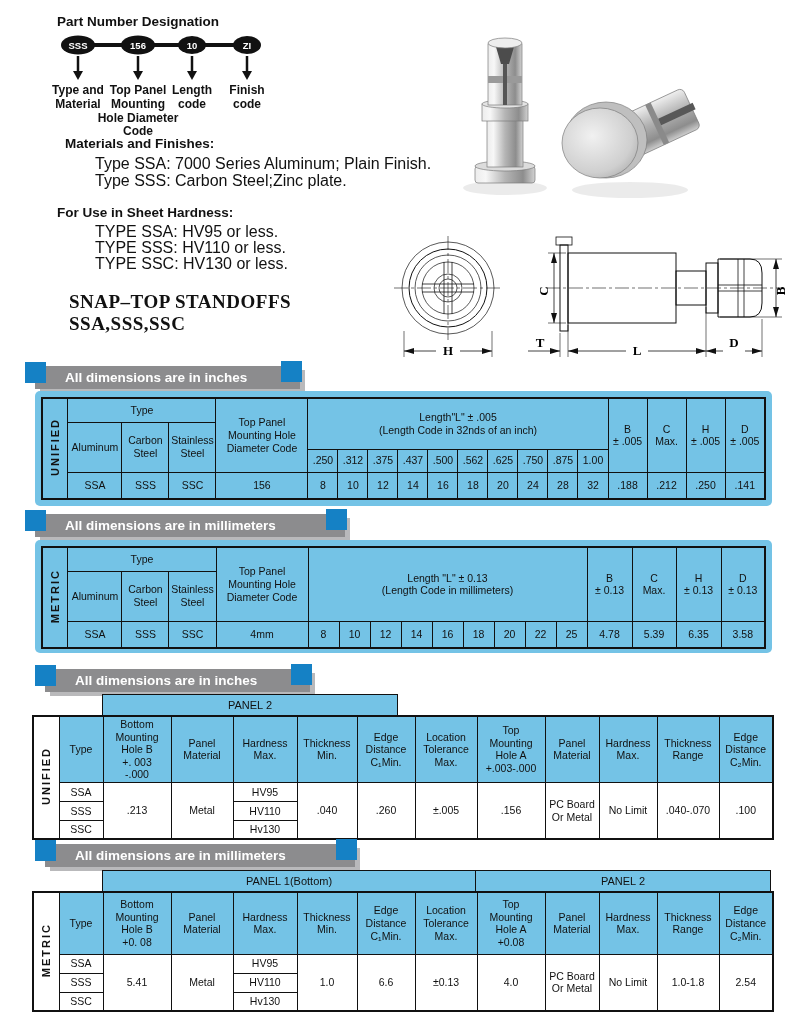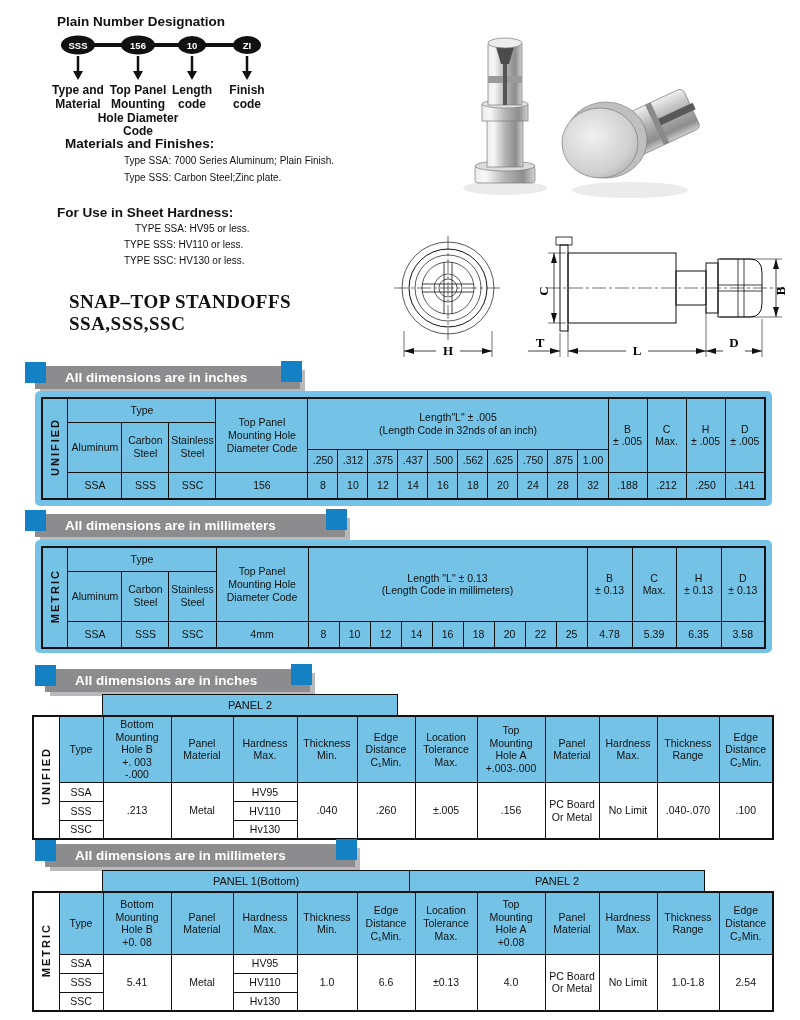--- a/index.html
+++ b/index.html
@@ -1,21 +1,21 @@
 <!DOCTYPE html>
 <html><head>
 <meta charset="utf-8">
 <style>
   * { box-sizing: border-box; margin: 0; padding: 0; }
   body { background: #e8e8e8; font-family: "Liberation Sans", sans-serif; }
   .page { position: relative; width: 800px; height: 1020px; background: #ffffff; margin: 0 auto; overflow: hidden; color: #111; }
 
   .abs { position: absolute; }
   .h1 { font-size: 13.5px; font-weight: bold; }
-  .bodyline { font-size: 10px; white-space: pre-line; margin-left: 29px; }
+  .bodyline { font-size: 16px; white-space: pre-line; }
 
   
   .pn-label { position: absolute; width: 92px; text-align: center; font-size: 12px; font-weight: bold; line-height: 1.15; white-space: pre-line; }
 
   
   .prod-title { font-family: "Liberation Serif", serif; font-weight: bold; font-size: 19px; letter-spacing: 0.5px; line-height: 1.18; }
 
   
   .bar { position: absolute; height: 23px; background: #8c8c8e; box-shadow: 5px 4px 0 #b9b9bb; }
   .bar .bar-label { display: block; padding-left: 30px; line-height: 23px; color: #ffffff; font-size: 13.5px; font-weight: bold; white-space: nowrap; }
@@ -40,21 +40,21 @@
   .panel-cell + .panel-cell { margin-left: -1px; }
 
   svg text { font-family: "Liberation Sans", sans-serif; }
   svg text.dimlab { font-family: "Liberation Serif", serif; font-weight: bold; font-size: 13px; }
 </style>
 </head>
 <body>
 
 <div class="page">
 
-  <div class="abs h1" style="left:57px; top:14px;">Plain Number Designation</div>
+  <div class="abs h1" style="left:57px; top:14px;">Part Number Designation</div>
 
   <svg class="abs" style="left:45px; top:32px;" width="225" height="49" viewBox="0 0 225 49">
     <line x1="33" y1="13" x2="202" y2="13" stroke="#111" stroke-width="4"></line>
     <ellipse cx="33" cy="13" rx="17" ry="9.5" fill="#111"></ellipse>
     <ellipse cx="93" cy="13" rx="17" ry="9.5" fill="#111"></ellipse>
     <ellipse cx="147" cy="13" rx="14" ry="9" fill="#111"></ellipse>
     <ellipse cx="202" cy="13" rx="14" ry="9" fill="#111"></ellipse>
     <text x="33" y="16.5" text-anchor="middle" font-size="9.5" font-weight="bold" fill="#fff">SSS</text>
     <text x="93" y="16.5" text-anchor="middle" font-size="9.5" font-weight="bold" fill="#fff">156</text>
     <text x="147" y="16.5" text-anchor="middle" font-size="9.5" font-weight="bold" fill="#fff">10</text>
@@ -131,21 +131,21 @@
       <ellipse cx="176" cy="112" rx="41" ry="38" fill="#bfbfbf"></ellipse>
       <ellipse cx="170" cy="115" rx="38" ry="35" fill="url(#gFace)"></ellipse>
     </g>
   </svg>
 
   <div class="abs h1" style="left:65px; top:136px;">Materials and Finishes:</div>
   <div class="abs bodyline" style="left:95px; top:155px;">Type SSA:  7000 Series Aluminum; Plain Finish.</div>
   <div class="abs bodyline" style="left:95px; top:172px;">Type SSS:  Carbon Steel;Zinc plate.</div>
 
   <div class="abs h1" style="left:57px; top:205px;">For Use in Sheet Hardness:</div>
-  <div class="abs bodyline" style="left:106px; top:223px;">TYPE SSA:  HV95 or less.</div>
+  <div class="abs bodyline" style="left:95px; top:223px;">TYPE SSA:  HV95 or less.</div>
   <div class="abs bodyline" style="left:95px; top:239px;">TYPE SSS:  HV110 or less.</div>
   <div class="abs bodyline" style="left:95px; top:255px;">TYPE SSC:  HV130 or less.</div>
 
   <svg class="abs" style="left:388px; top:233px;" width="400" height="135" viewBox="0 0 400 135">
     <g fill="none" stroke="#111" stroke-width="1">
 
       <circle cx="60" cy="55" r="46" stroke-width="0.7"></circle>
       <circle cx="60" cy="55" r="39"></circle>
       <circle cx="60" cy="55" r="33" stroke-width="0.7"></circle>
       <circle cx="60" cy="55" r="26" stroke-width="0.7"></circle>
@@ -476,21 +476,21 @@
   </tbody>
     </table>
 
   <div class="bar" style="left:45px; top:844px; width:310px;">
     <span class="sq sq-l"></span>
     <span class="bar-label">All dimensions are in millimeters</span>
     <span class="sq sq-r"></span>
   </div>
 
   <div class="panel-strip" style="left:102px; top:870px;">
-    <div class="panel-cell" style="width:308px">PANEL 1(Bottom)</div>
+    <div class="panel-cell" style="width:374px">PANEL 1(Bottom)</div>
     <div class="panel-cell" style="width:296px">PANEL 2</div>
   </div>
 
   <table class="t-white abs" style="left:32px; top:891px; width:740px;">
     <colgroup>
       <col style="width:26px">
         <col style="width:44px">
         <col style="width:68px">
         <col style="width:62px">
         <col style="width:64px">

